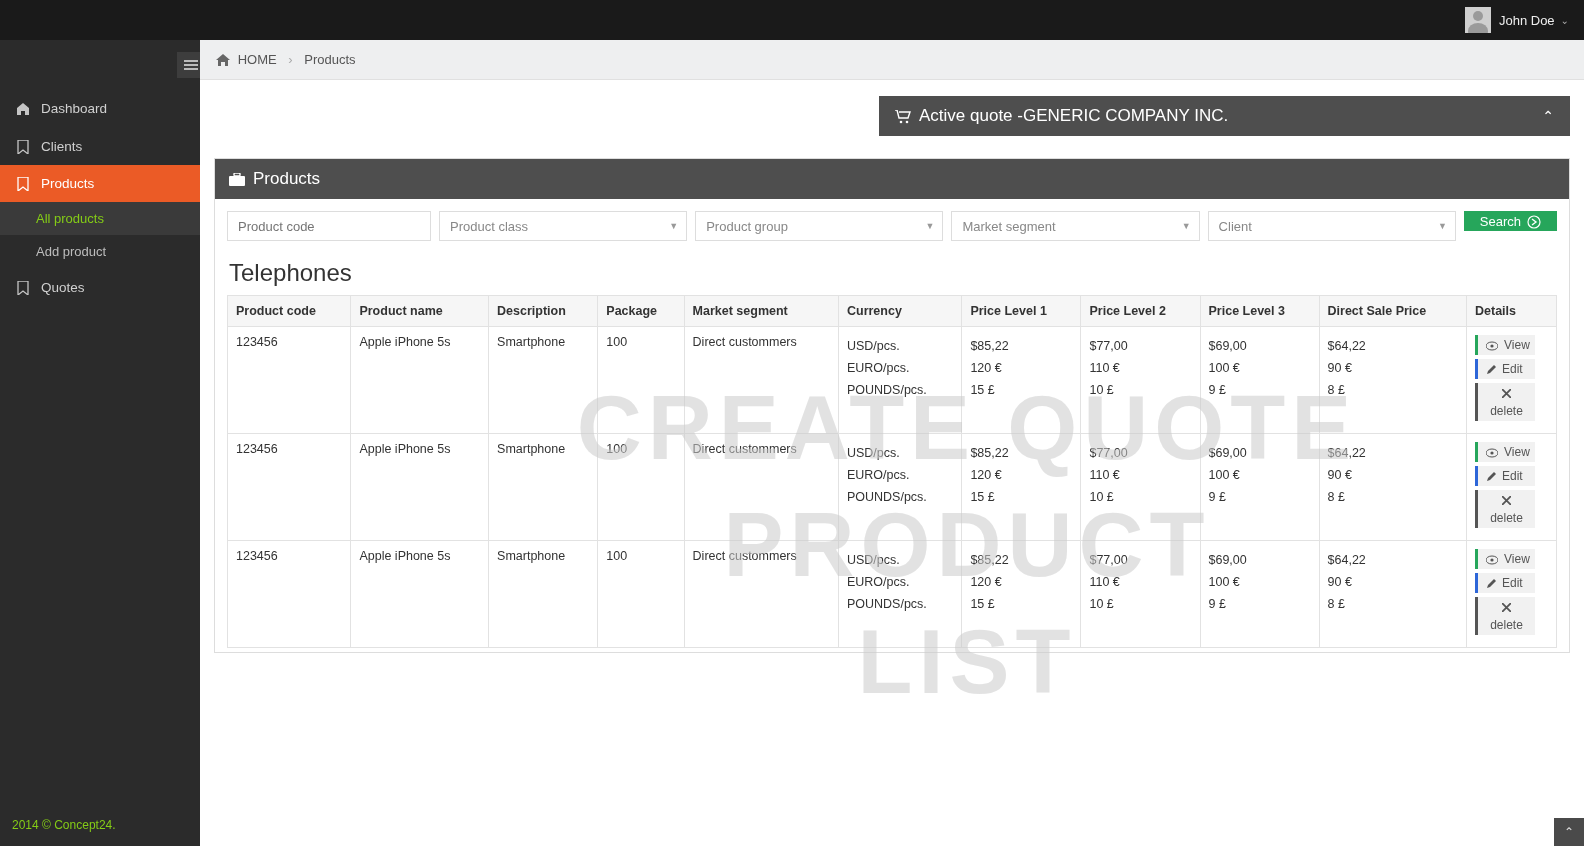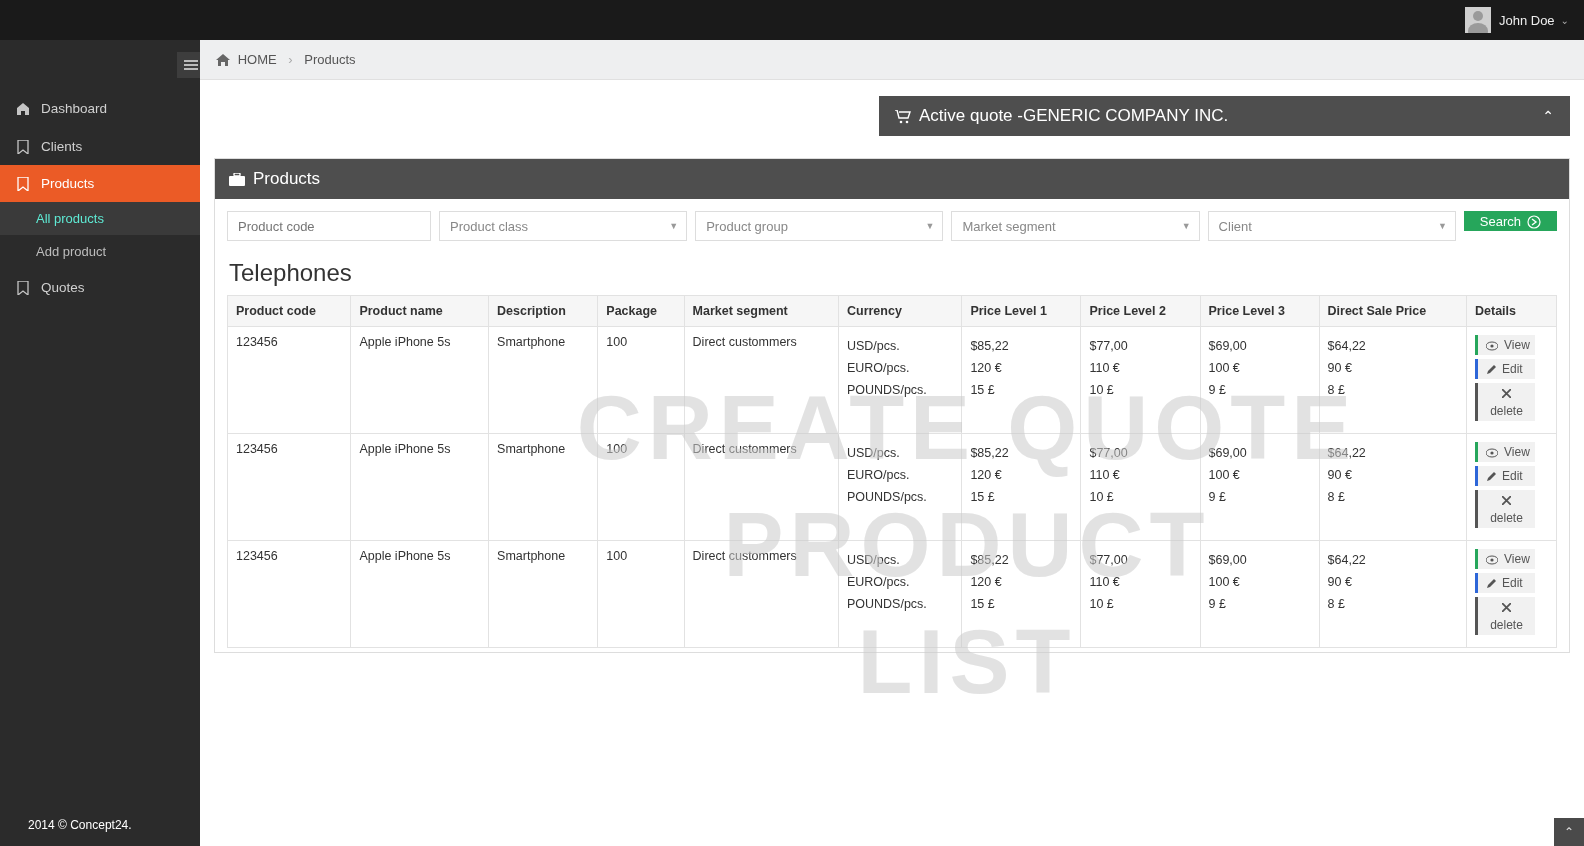--- a/index.html
+++ b/index.html
@@ -18,22 +18,22 @@
 .sidebar .toggle-btn span { display: block; width: 14px; height: 2px; background: #bbb; position: relative; }
 .sidebar .toggle-btn span::before, .sidebar .toggle-btn span::after { content:""; position:absolute; left:0; width:14px; height:2px; background:#bbb; }
 .sidebar .toggle-btn span::before { top:-4px; }
 .sidebar .toggle-btn span::after { top:4px; }
 .nav-item { display: flex; align-items: center; padding: 11px 15px; cursor: pointer; color: #d0d0d0; font-size: 13.5px; position: relative; }
 .nav-item .ico { width: 16px; margin-right: 10px; text-align: center; }
 .nav-item .caret { position: absolute; right: 14px; font-size: 10px; color: #888; }
 .nav-item.active { background: #eb5b26; color: #fff; }
 .nav-item.active .caret { color: #f5c4b1; }
 .sub-item { padding: 9px 15px 9px 36px; cursor: pointer; color: #bdbdbd; font-size: 13px; }
-.sub-item.active { background: #3a3a3a; color: #5eead4; }
-.footer { position: absolute; bottom: 0; left: 0; right: 0; padding: 14px 28px; color: #ffffff; font-size: 12px; background: #2b2b2b; }
+.sub-item.active { background: #3a3a3a; color: #84cc16; }
+.footer { position: absolute; bottom: 0; left: 0; right: 0; padding: 14px 12px; color: #84cc16; font-size: 12px; background: #2b2b2b; }
 
 
 .main { position: absolute; left: 200px; right: 0; top: 40px; bottom: 0; background: #fff; overflow: hidden; }
 .breadcrumb { background: #eeeff0; padding: 12px 16px; border-bottom: 1px solid #e0e0e0; color: #555; }
 .breadcrumb .home-ico { margin-right: 4px; }
 .breadcrumb .sep { color: #aaa; margin: 0 8px; }
 .content { padding: 16px 14px; position: relative; }
 
 .active-quote { background: #4e4e4e; color: #fff; padding: 10px 16px; margin: 0 0 22px 665px; display: flex; align-items: center; justify-content: space-between; font-size: 17px; }
 .active-quote .l { display: flex; align-items: center; }

